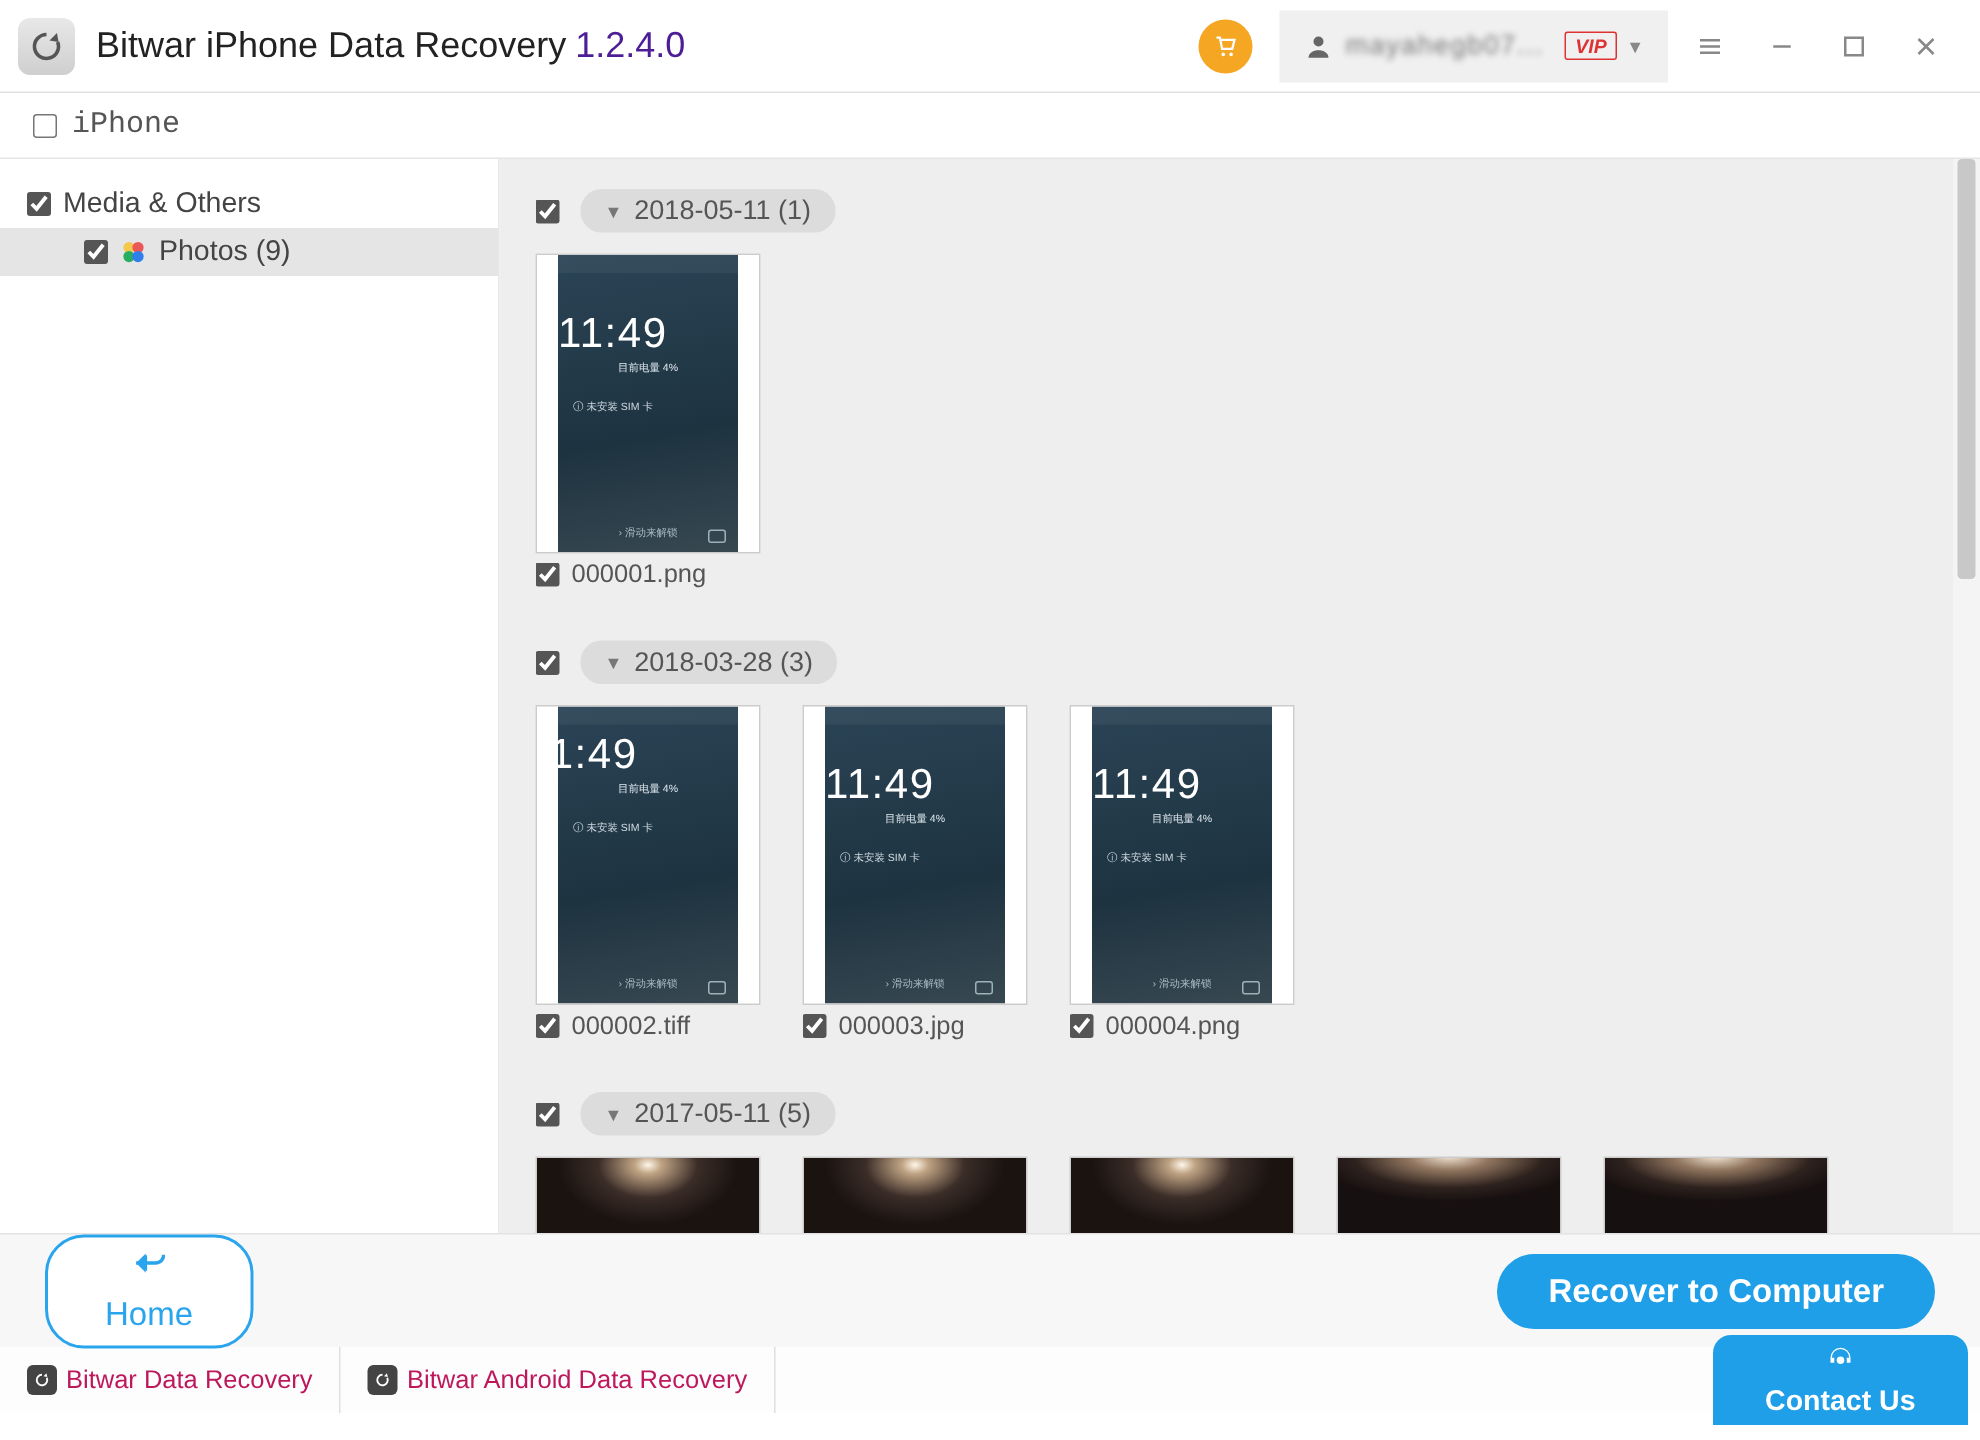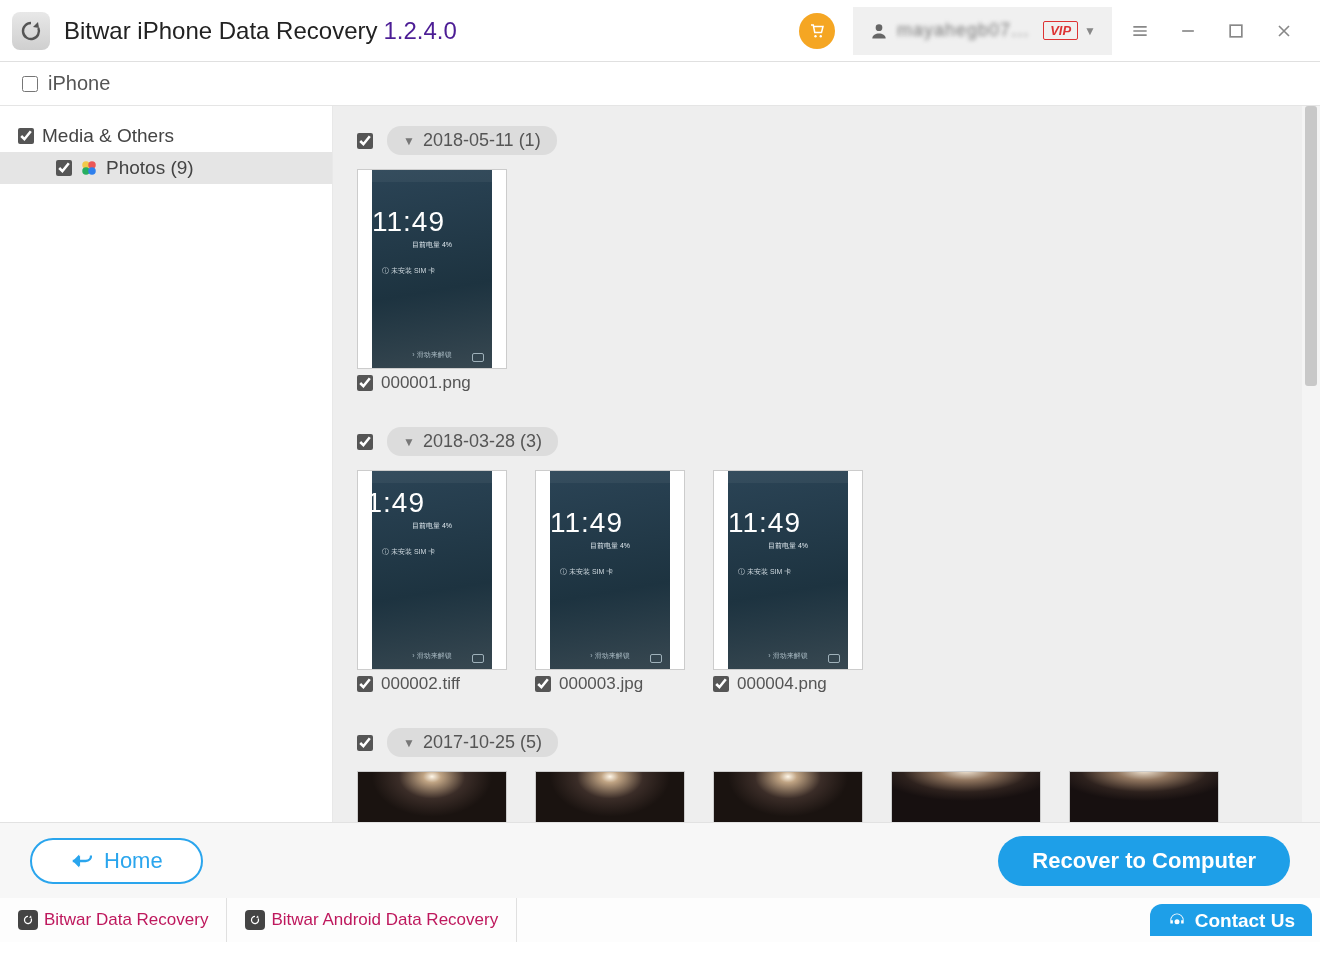--- a/index.html
+++ b/index.html
@@ -18,21 +18,21 @@
 .user-area svg.person { width:20px; height:20px; fill:#666; margin-right:8px; }
 .user-name { color:#777; font-size:18px; filter:blur(2px); letter-spacing:1px; }
 .vip-badge { border:1.5px solid #d33; color:#d33; font-size:13px; font-weight:700; padding:1px 6px; margin-left:14px; border-radius:2px; font-style:italic; }
 .vip-caret { margin-left:6px; color:#888; font-size:12px; }
 .winbtn { width:48px; height:48px; display:flex; align-items:center; justify-content:center; color:#888; }
 .winbtn svg { width:20px; height:20px; stroke:#888; stroke-width:2; fill:none; }
 
 
 .device-row { height:44px; display:flex; align-items:center; padding:0 22px; border-bottom:1px solid #e5e5e5; }
 .device-row input { width:16px; height:16px; margin-right:10px; accent-color:#666; }
-.device-row label { font-size:20px; color:#555; }
+.device-row label { font-size:20px; color:#555;font-family:Liberation Mono, monospace; }
 
 
 .main { display:flex; height:716px; }
 .sidebar { width:333px; background:#fff; border-right:1px solid #e8e8e8; padding-top:14px; }
 .tree-row { display:flex; align-items:center; height:32px; padding-left:18px; font-size:19px; color:#444; }
 .tree-row.child { padding-left:56px; background:#e5e5e5; }
 .tree-row input { width:16px; height:16px; margin-right:8px; accent-color:#555; }
 .photo-icon { width:18px; height:18px; margin-right:8px; }
 
 .content { flex:1; background:#eeeeee; position:relative; overflow:hidden; padding:20px 24px; }
@@ -58,30 +58,30 @@
 .screenshot .simline::before { content:"ⓘ "; }
 .screenshot .bottombar { position:absolute; bottom:8px; width:100%; text-align:center; color:#a9bac3; font-size:7px; }
 .screenshot .camicon { position:absolute; bottom:6px; right:8px; width:12px; height:9px; border:1px solid #9fb1ba; border-radius:2px; }
 .screenshot.cropped .clock { margin-top:4px; margin-left:-20px; }
 
 .dark-photo { width:150px; height:56px; background:radial-gradient(60px 40px at 50% 10%, #fff7e9 0%, #bfa383 15%, #3b2d28 55%, #1a1310 100%); }
 .dark-photo.shift { background:radial-gradient(90px 30px at 50% 0%, #f0e4d3 0%, #927760 30%, #2e221e 70%, #171010 100%); }
 
 
 .action-bar { height:76px; background:#f7f7f7; display:flex; align-items:center; padding:0 30px; border-top:1px solid #e2e2e2; }
-.home-btn { border:2px solid #2aa5ed; color:#2aa5ed; background:#fff; border-radius:26px; padding:8px 38px; font-size:22px; display:flex; align-items:center; gap:12px; font-weight:500; }
+.home-btn { border:2px solid #2aa5ed; color:#2aa5ed; background:#fff; border-radius:26px; padding:8px 38px; font-size:22px; display:flex; align-items:center; gap:12px; font-weight:500;flex-direction:column; }
 .home-btn svg { width:22px; height:18px; fill:#2aa5ed; }
 .recover-btn { margin-left:auto; background:#1e9fe8; color:#fff; border:none; border-radius:26px; padding:12px 34px; font-size:22px; font-weight:600; }
 
 
 .footer { height:44px; display:flex; align-items:center; background:#fdfdfd; }
 .footer-item { display:flex; align-items:center; padding:0 18px; height:100%; border-right:1px solid #e0e0e0; font-size:17px; color:#be185d; gap:6px; }
 .footer-item .logo-mini { width:20px; height:20px; border-radius:4px; background:#444; display:flex; align-items:center; justify-content:center; }
 .footer-item .logo-mini svg { width:12px; height:12px; }
-.contact-us { margin-left:auto; background:#1e9fe8; color:#fff; border-radius:12px 12px 0 0; padding:6px 17px 4px; font-size:19px; font-weight:600; display:flex; align-items:center; gap:8px; margin-right:8px; }
+.contact-us { margin-left:auto; background:#1e9fe8; color:#fff; border-radius:12px 12px 0 0; padding:6px 35px 4px; font-size:19px; font-weight:600; display:flex; align-items:center; gap:8px; margin-right:8px;flex-direction:column; }
 .contact-us svg { width:20px; height:20px; fill:#fff; }
 </style>
 </head>
 <body>
 
 <div class="titlebar">
   <div class="app-logo">
     <svg viewBox="0 0 24 24">
         <path d="M12 4a8 8 0 1 0 7.4 5" fill="none" stroke="#555" stroke-width="2.4"></path>
         <path d="M19 3l1 6-6-1z" fill="#555"></path>
@@ -232,21 +232,21 @@
             <div class="thumb-label">
               <input type="checkbox" checked="" style="">
               <span>000004.png</span>
             </div>
           </div>
         </div>
         <div class="group-header">
           <input type="checkbox" checked="" style="">
           <span class="date-pill">
             <span class="caret">▼</span>
-            <span>2017-10-25 (5)</span>
+            <span>2017-05-11 (5)</span>
           </span>
         </div>
         <div class="thumbs-row">
           <div class="thumb-item">
             <div class="thumb-box short">
               <div class="dark-photo"></div>
             </div>
           </div>
           <div class="thumb-item">
             <div class="thumb-box short">

